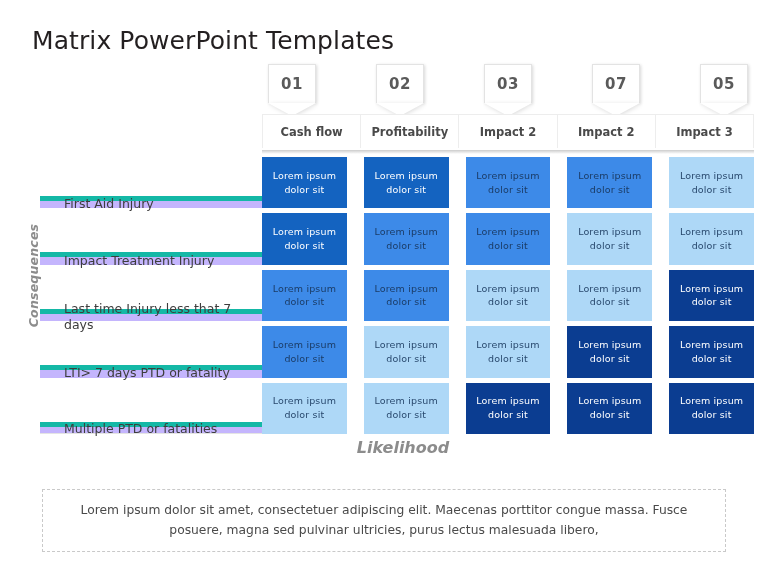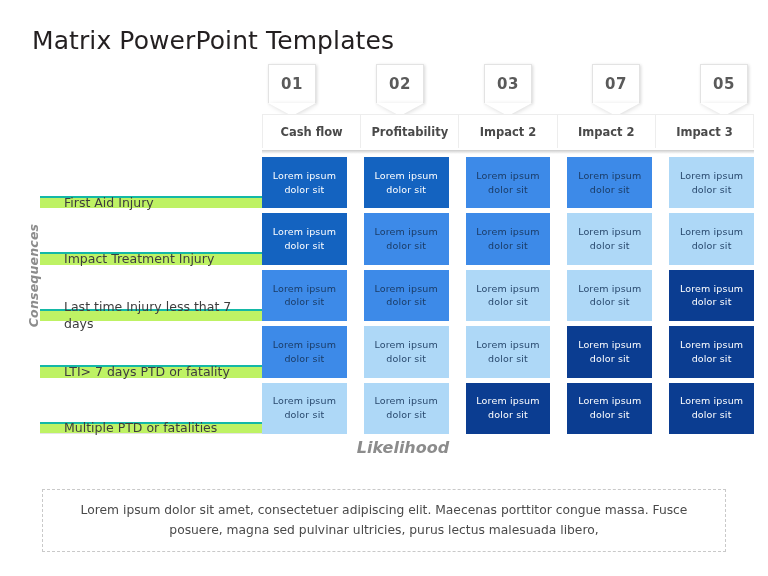--- a/index.html
+++ b/index.html
@@ -133,22 +133,22 @@
   .row-label {
     width: 222px;
     flex: 0 0 222px;
     display: flex;
     align-items: center;
     padding: 0 14px 0 24px;
     box-sizing: border-box;
     font-size: 12.5px;
     color: #3d3d3d;
     line-height: 1.35;
-    border-top: 2px solid #14b8a6;
-    background: #bef264;
+    border-top: 5px solid #14b8a6;
+    background: #c4b5fd;
     margin-top: 44px;
   }
   .matrix-row:last-child .row-label { border-bottom: 1px solid #e4e4e4; }
 
   .cells {
     flex: 1 1 auto;
     display: flex;
     gap: 17px;
     padding-top: 5px;
   }

